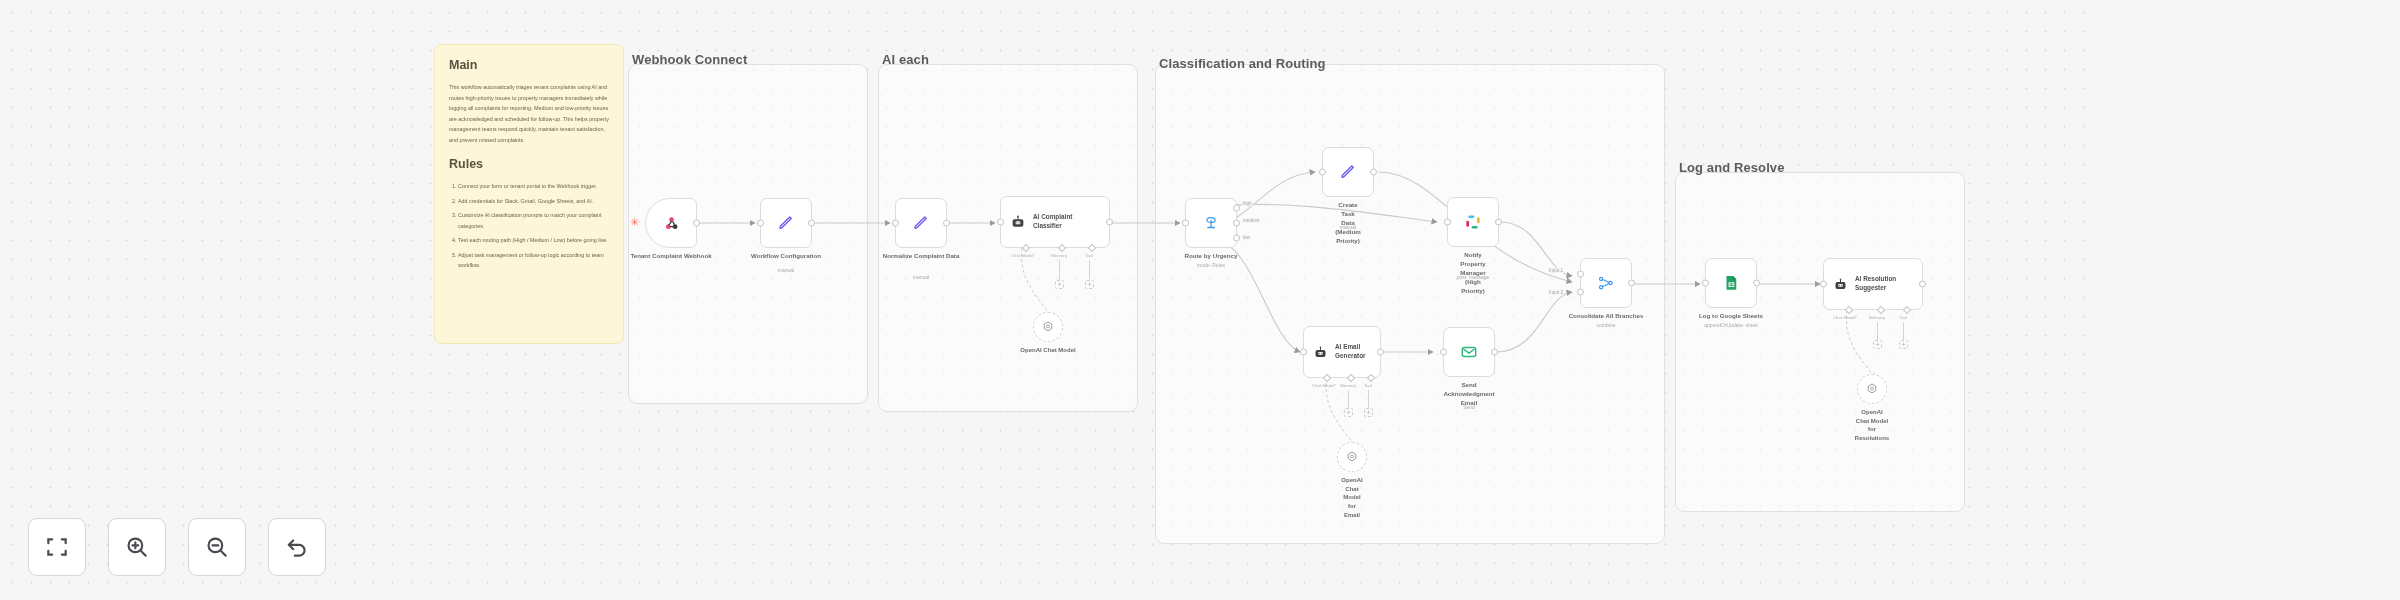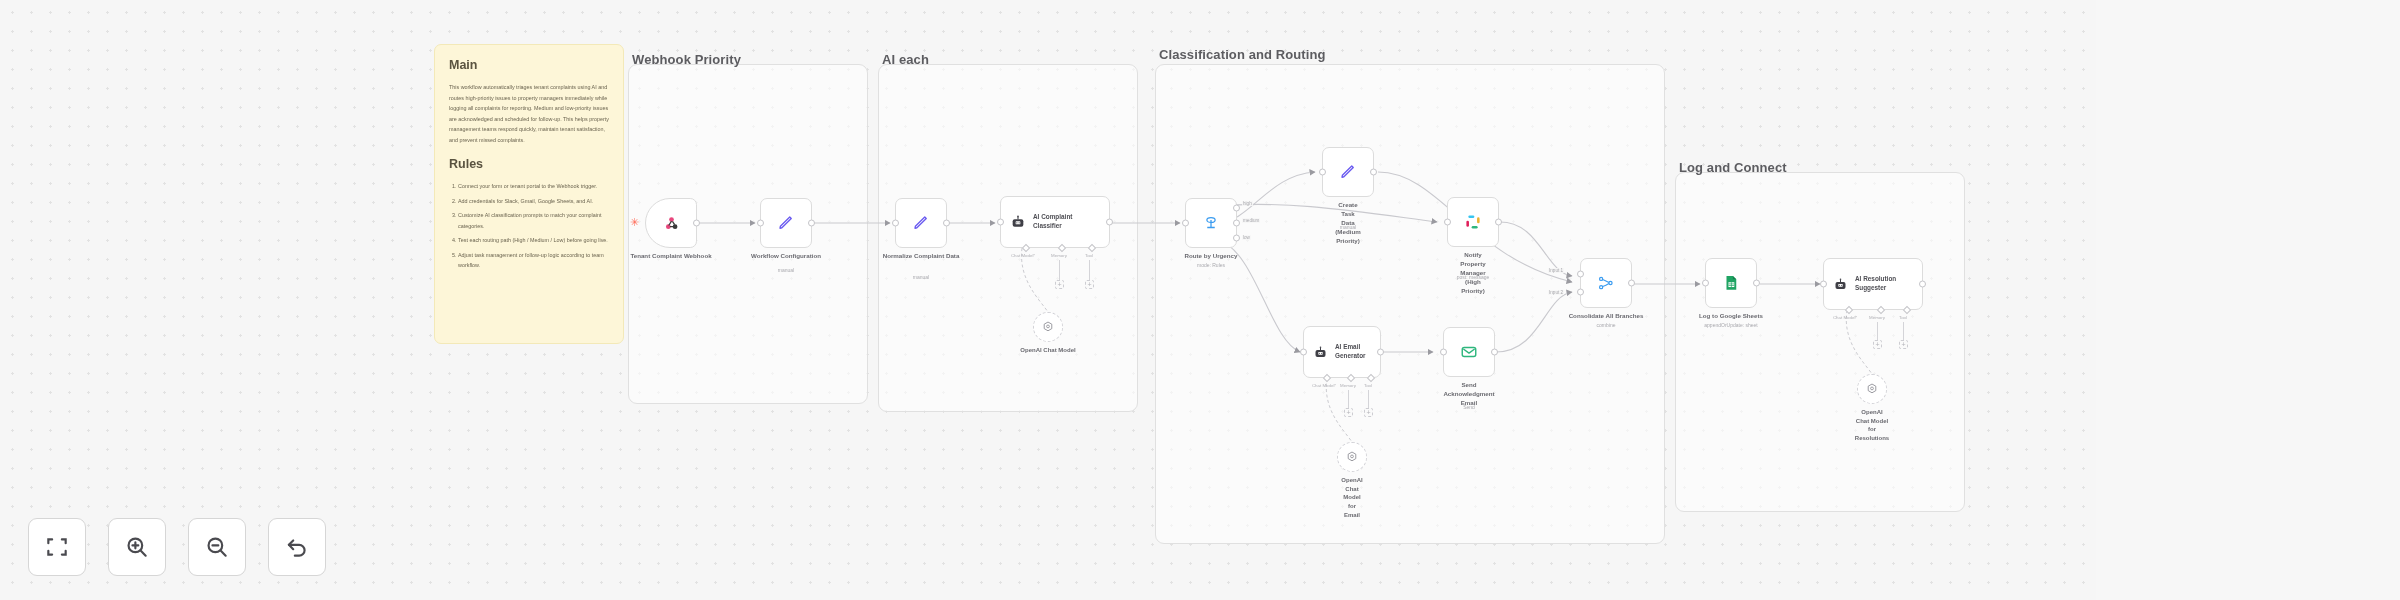--- a/index.html
+++ b/index.html
@@ -239,30 +239,30 @@
     <ol>
       <li>Connect your form or tenant portal to the Webhook trigger.</li>
       <li>Add credentials for Slack, Gmail, Google Sheets, and AI.</li>
       <li>Customize AI classification prompts to match your complaint categories.</li>
       <li>Test each routing path (High / Medium / Low) before going live.</li>
       <li>Adjust task management or follow-up logic according to team workflow.</li>
     </ol>
   </div>
 
   <div class="group" style="left:628px; top:64px; width:240px; height:340px;"></div>
-  <div class="group-title" style="left:632px; top:52px;">Webhook Priority</div>
+  <div class="group-title" style="left:632px; top:52px;">Webhook Connect</div>
 
   <div class="group" style="left:878px; top:64px; width:260px; height:348px;"></div>
   <div class="group-title" style="left:882px; top:52px;">AI each</div>
 
   <div class="group" style="left:1155px; top:64px; width:510px; height:480px;"></div>
-  <div class="group-title" style="left:1159px; top:47px;">Classification and Routing</div>
+  <div class="group-title" style="left:1159px; top:56px;">Classification and Routing</div>
 
   <div class="group" style="left:1675px; top:172px; width:290px; height:340px;"></div>
-  <div class="group-title" style="left:1679px; top:160px;">Log and Connect</div>
+  <div class="group-title" style="left:1679px; top:160px;">Log and Resolve</div>
 
   <svg width="2400" height="600" style="position:absolute;left:0;top:0;pointer-events:none;">
     <defs>
       <marker id="arw" markerWidth="6" markerHeight="6" refX="5" refY="3" orient="auto">
         <path d="M0,0 L5.5,3 L0,6 Z" fill="#9a9aa0"></path>
       </marker>
     </defs>
     <g stroke="#c9c9ce" stroke-width="1.1" fill="none" marker-end="url(#arw)">
 
       <path d="M697,223 L755,223"></path>

